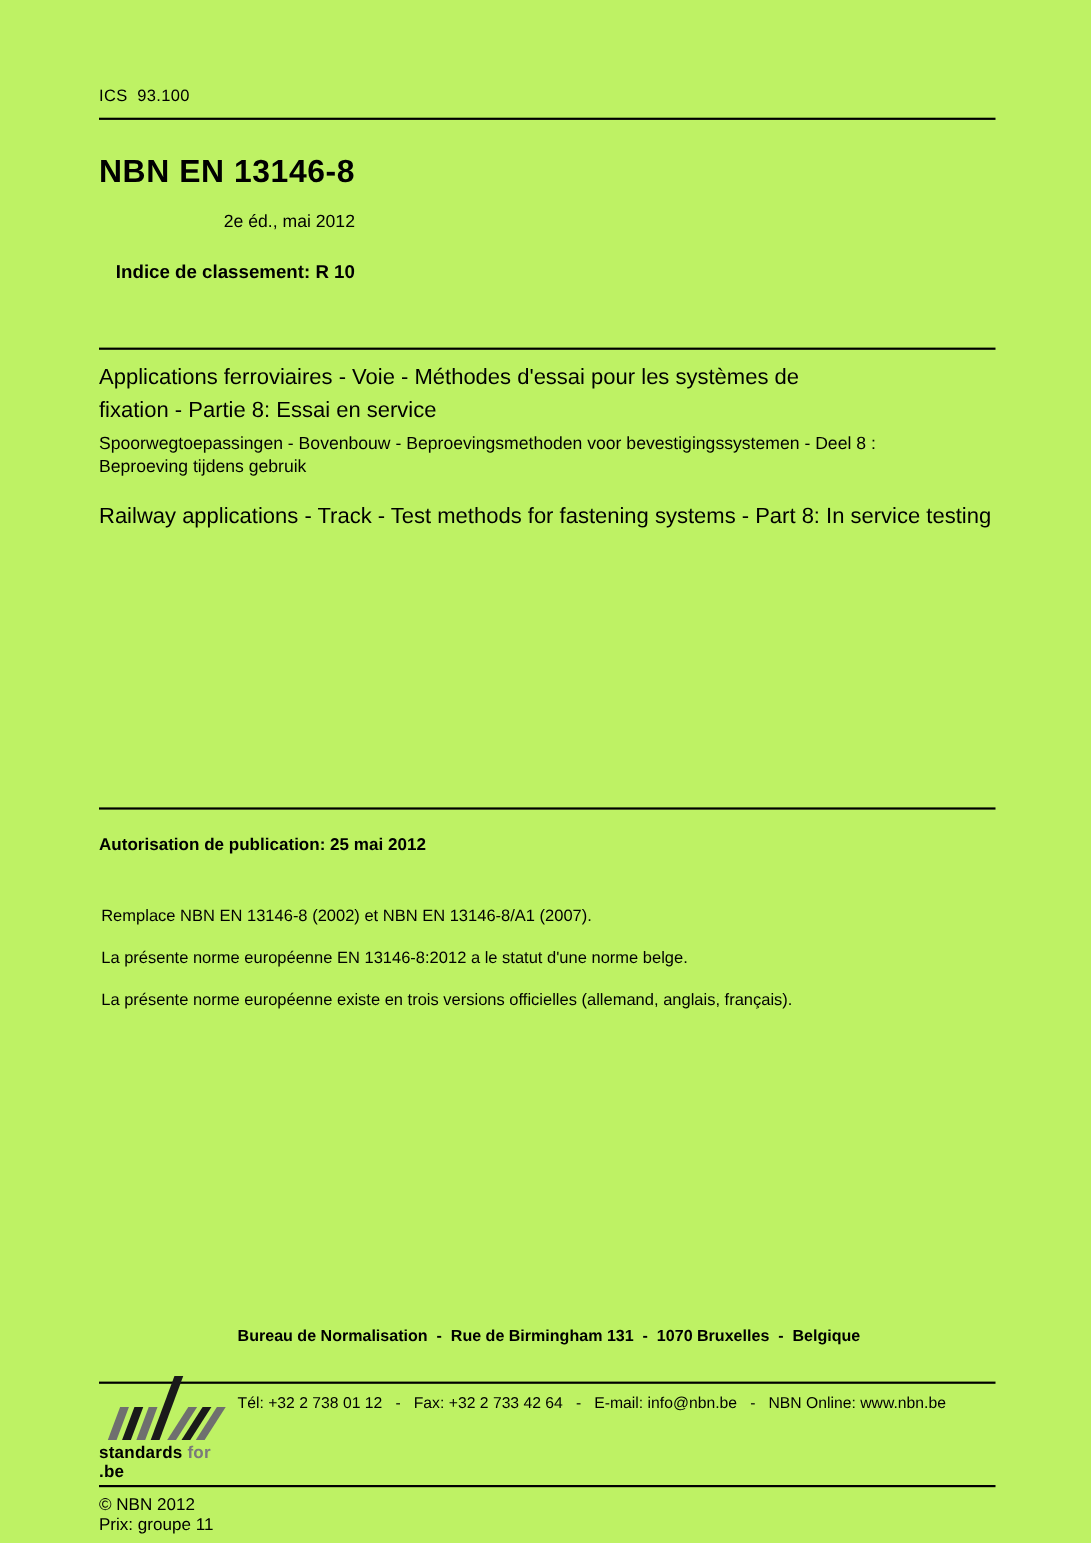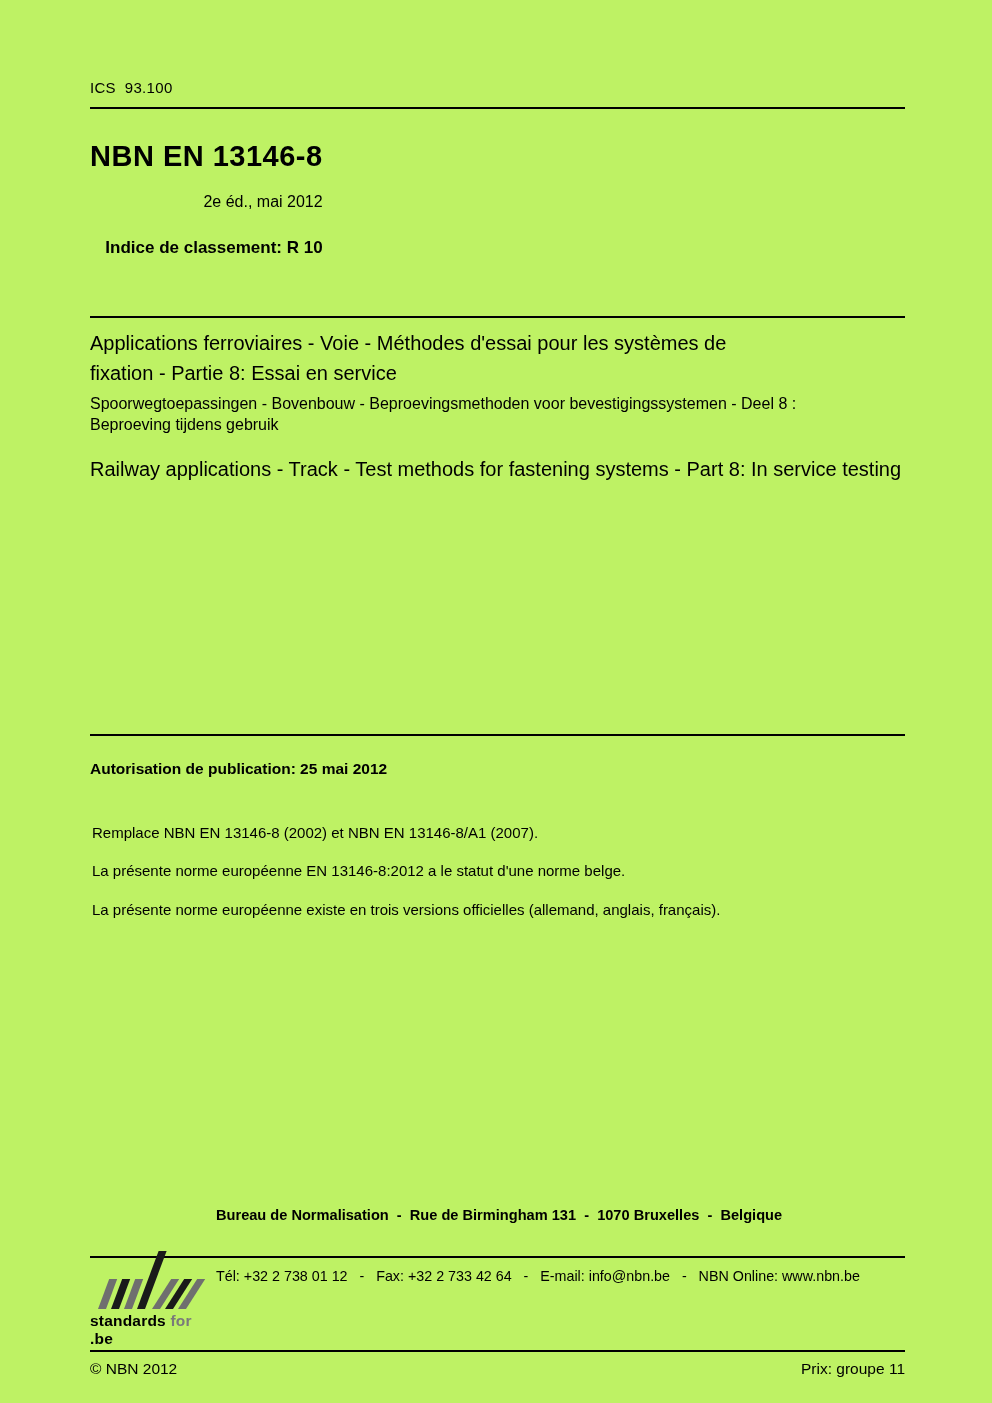--- a/index.html
+++ b/index.html
@@ -82,20 +82,21 @@
   .logo-caption { font-size: 15.5px; font-weight: bold; margin-top: 1px; letter-spacing: 0.2px; }
   .logo-for { color: #7a7a7a; }
   .address-block { margin-left: 1px; padding-top: 12px; font-size: 14.3px; line-height: 20.5px; white-space: pre-wrap; }
   .address-line1 { font-size: 14.6px; font-weight: bold; }
   .rule-5 { margin-top: 2px; height: 1.5px; }
   .footer-row {
     margin-top: 8px;
     display: flex;
     justify-content: space-between;
     font-size: 15.5px;
+    flex-direction: column;
   }
 </style>
 </head>
 <body>
 
 <div class="page">
   <div class="content">
 
     <div class="ics">ICS  93.100</div>
 

